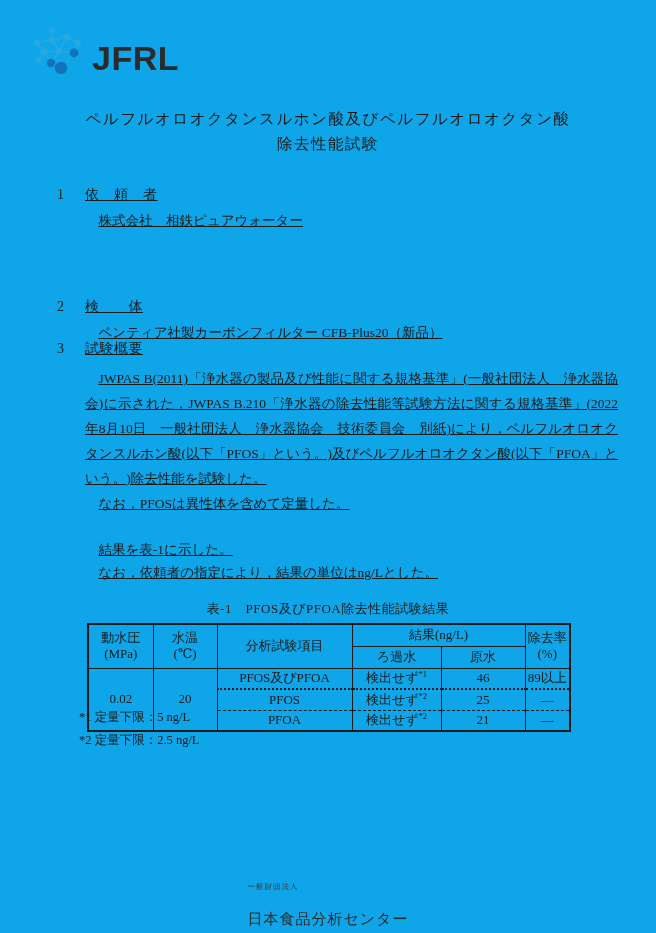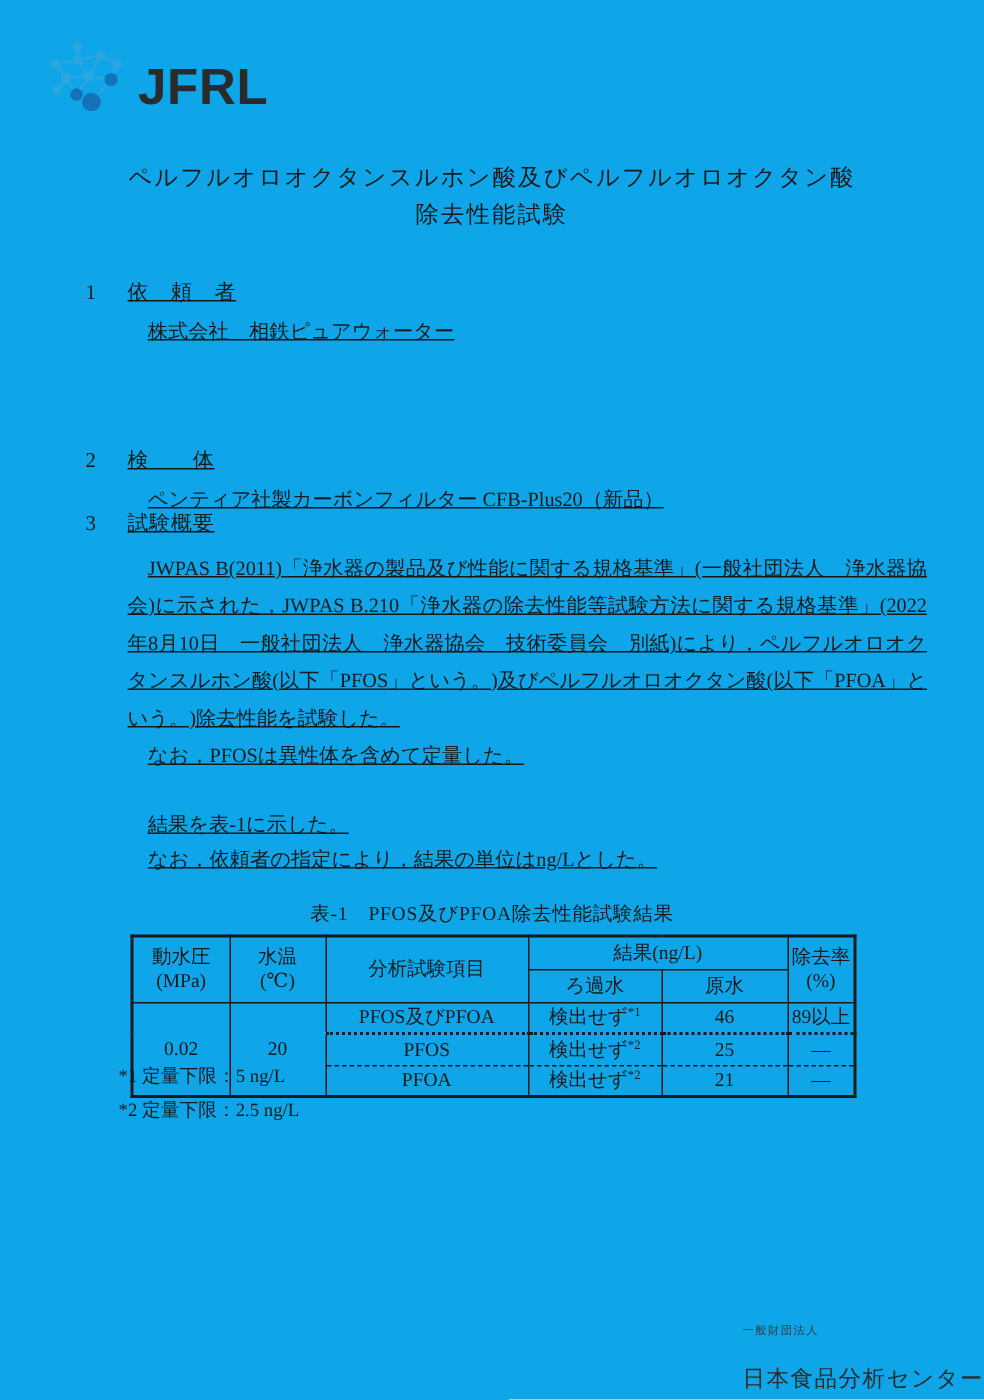--- a/index.html
+++ b/index.html
@@ -63,21 +63,21 @@
   table.results thead th { height: 22px; }
   table.results tbody td { height: 21px; }
   tr.r1 td.seg { border-bottom: 2px dotted #1a1a1a; }
   tr.r2 td.seg { border-top: 2px dotted #1a1a1a; border-bottom: 1px dashed #1a1a1a; }
   tr.r3 td.seg { border-top: 1px dashed #1a1a1a; }
   sup.note { font-size: 8.5px; vertical-align: super; letter-spacing: 0; }
 
   .footnotes { position: absolute; top: 706px; left: 79px; font-size: 12.5px; line-height: 23px; }
 
   
-  .footer { position: absolute; top: 882px; left: 0; width: 100%; display: flex; justify-content: flex-end; }
+  .footer { position: absolute; top: 882px; left: 0; width: 100%; display: flex; justify-content: center; }
   .footer-inner { text-align: left; font-family: "Liberation Sans", "DejaVu Sans", sans-serif; }
   .org-type { font-size: 7.5px; color: #3a3a3a; letter-spacing: 1px; }
   .org-name { font-size: 15px; color: #2b2b2b; letter-spacing: 1px; margin-top: 18px; }
 </style>
 </head>
 <body>
 
 <div class="page">
 
   <div class="logo">

